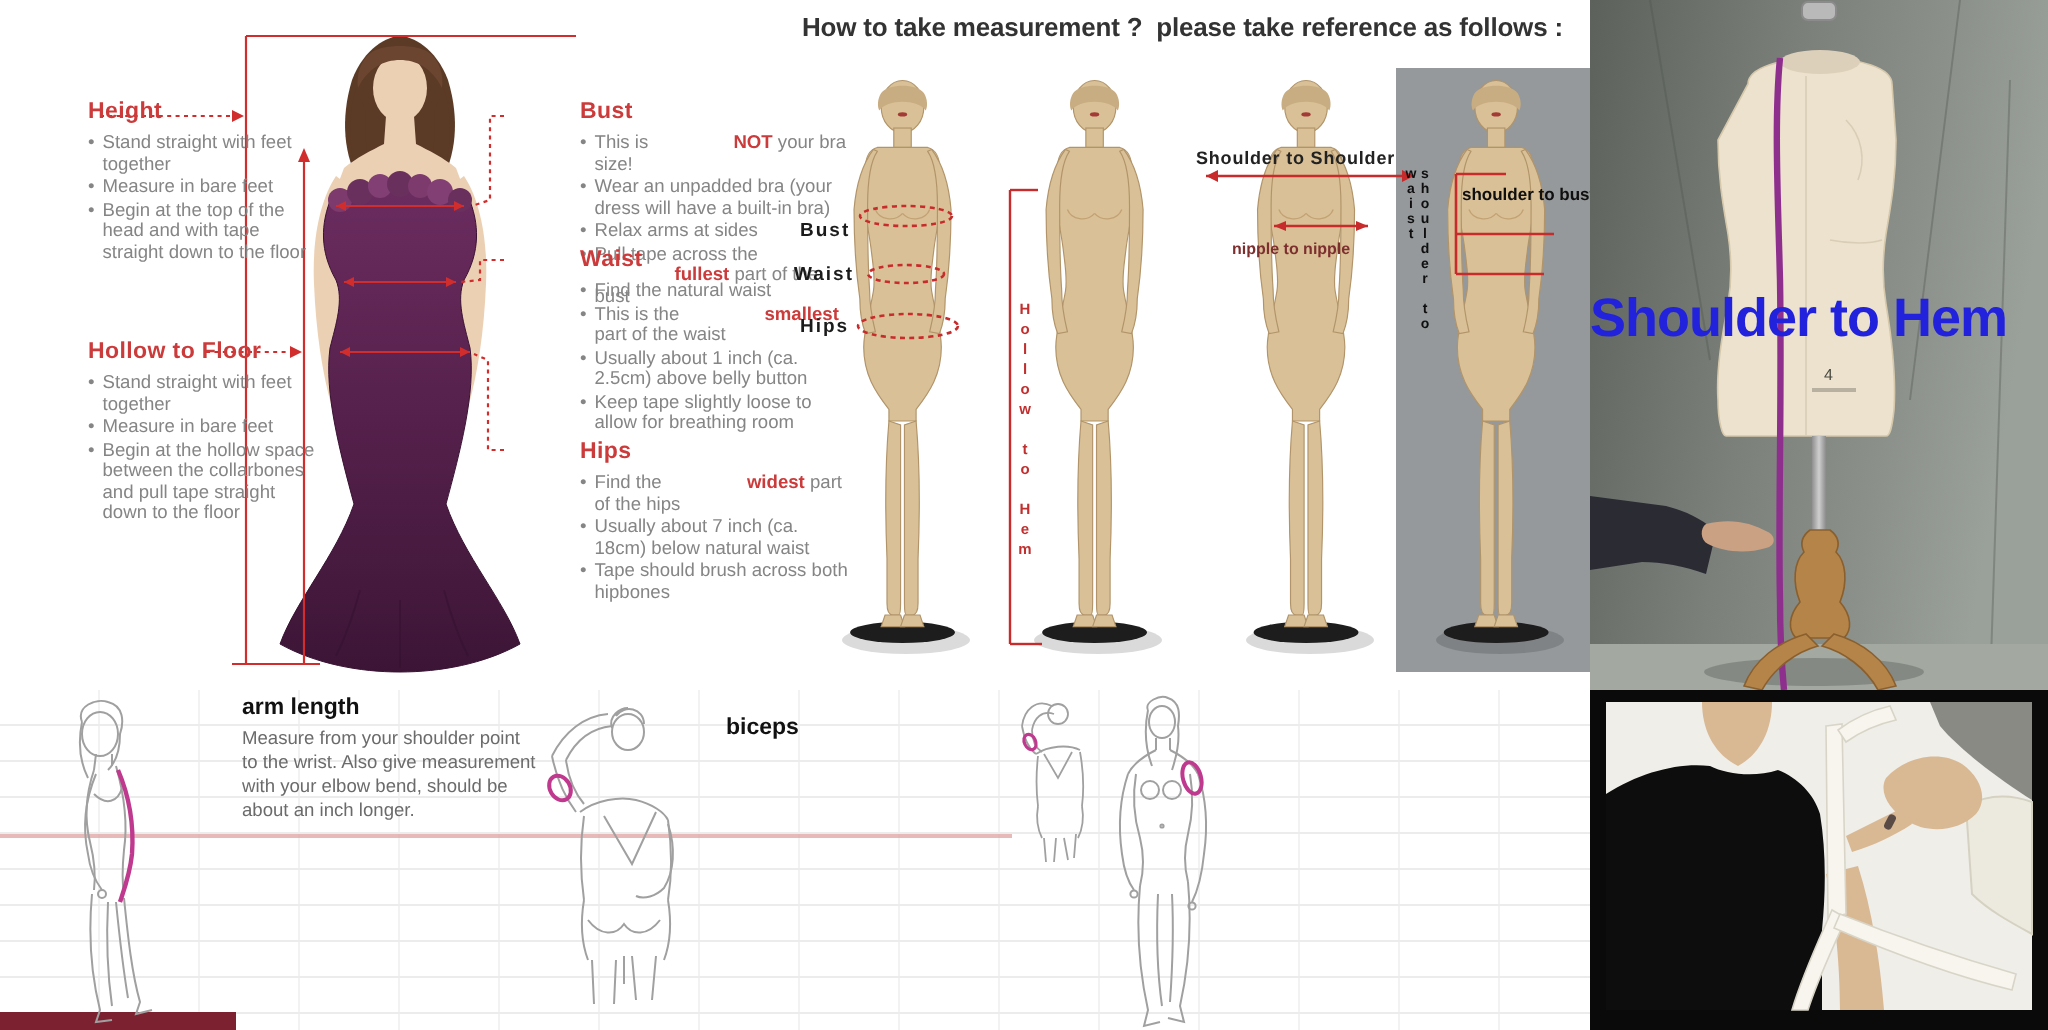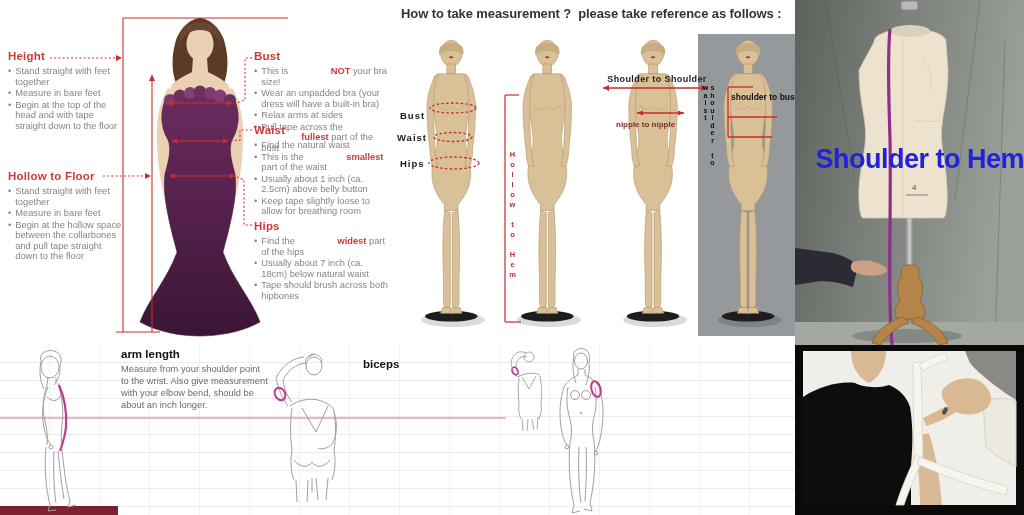--- a/index.html
+++ b/index.html
@@ -1,42 +1,42 @@
 <!DOCTYPE html>
 <html><head>
 <meta charset="utf-8">
 <style>
   html,body{margin:0;padding:0;background:#888;}
   .stage{position:relative;width:1024px;height:515px;background:#ffffff;overflow:hidden;
          font-family:"Liberation Sans",sans-serif;}
   .abs{position:absolute;}
   
-  .sec{position:absolute;}
+  .sec{position:absolute;margin-left:36px;}
   .sec h3{margin:0 0 4px 0;font-size:11.5px;font-weight:bold;color:#cc3b3b;letter-spacing:.2px;}
   .sec .b{display:flex;gap:4px;font-size:9.3px;line-height:10.5px;color:#858585;margin:0 0 1px 0;}
   .sec .b .dot{flex:0 0 auto;color:#858585;}
   .sec .b b{color:#cc3b3b;font-weight:bold;padding-left:40px;}
   #sec-height{left:8px;top:50px;width:118px;}
   #sec-hollow{left:8px;top:170px;width:118px;}
   #sec-bust{left:254px;top:50px;width:136px;}
   #sec-waist{left:254px;top:124px;width:136px;}
   #sec-hips{left:254px;top:220px;width:136px;}
   
   .ref-title{left:401px;top:6px;width:392px;font-size:13px;font-weight:bold;color:#333;
              white-space:pre-wrap;letter-spacing:-0.1px;}
   .m1lbl{position:absolute;font-size:9.5px;font-weight:bold;color:#1b1b1b;letter-spacing:1px;}
   .lbl-hollow{left:508px;top:150px;height:182px;writing-mode:vertical-rl;text-orientation:upright;
               font-size:7.5px;font-weight:bold;color:#c03030;letter-spacing:1px;}
-  .lbl-s2s{left:598px;top:74px;width:118px;text-align:center;font-size:9px;font-weight:bold;color:#222;letter-spacing:.4px;}
+  .lbl-s2s{left:598px;top:74px;width:118px;font-size:9px;font-weight:bold;color:#222;letter-spacing:.4px;}
   .lbl-n2n{left:616px;top:120px;width:84px;text-align:left;font-size:8px;font-weight:bold;color:#7d2f2f;}
   .lbl-s2b{left:731px;top:92px;font-size:8.5px;font-weight:bold;color:#0f0f0f;}
   .lbl-s2w{left:702px;top:84px;height:112px;writing-mode:vertical-rl;text-orientation:upright;
            font-size:7px;font-weight:bold;color:#0f0f0f;letter-spacing:.5px;}
   
-  .hem-caption{left:795px;top:144px;width:229px;text-align:right;font-size:27px;font-weight:900;
+  .hem-caption{left:795px;top:144px;width:229px;text-align:left;font-size:27px;font-weight:900;
                color:#2222dd;letter-spacing:-0.5px;}
   .form-size{left:912px;top:183px;font-size:8px;color:#4a4a42;}
   .form-sub{left:906px;top:194px;width:22px;height:2px;background:rgba(0,0,0,.22);}
   
   .bottom-strip{left:0;top:345px;width:795px;height:170px;background:#fff;
     background-image:repeating-linear-gradient(to bottom,rgba(0,0,0,0) 0 17px,#ececec 17px 18px),
                      repeating-linear-gradient(to right,rgba(0,0,0,0) 0 49px,#f2f2f2 49px 50px);}
   .bsec{position:absolute;}
   .bsec h4{margin:0 0 3px 0;font-size:11.5px;font-weight:bold;color:#111;}
   .bsec p{margin:0;font-size:9.3px;line-height:12px;color:#6b6b6b;}

